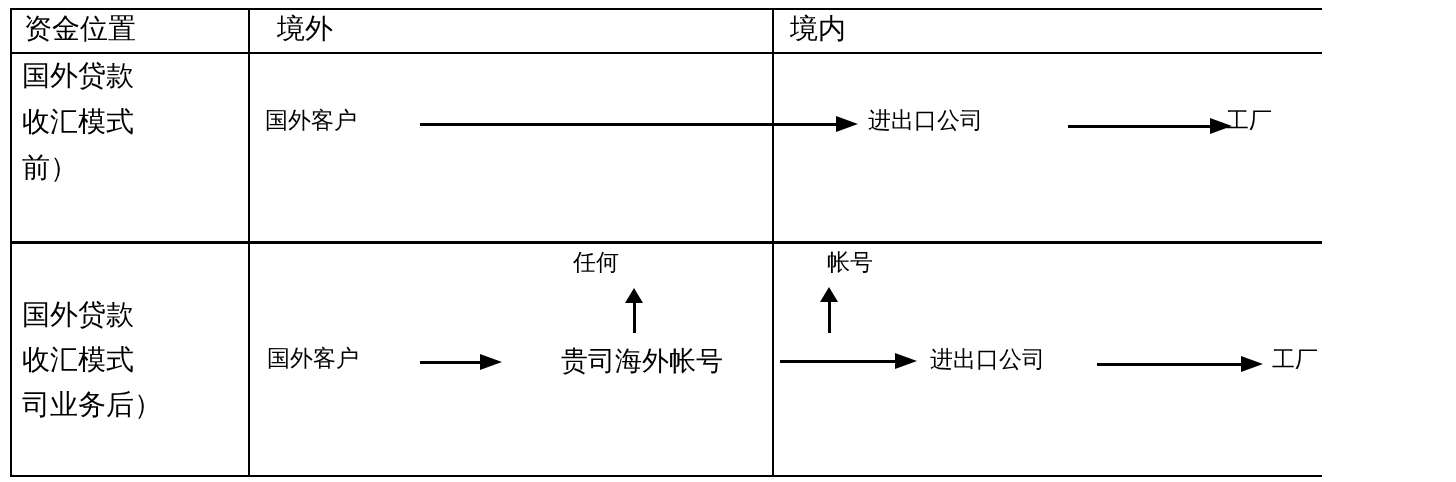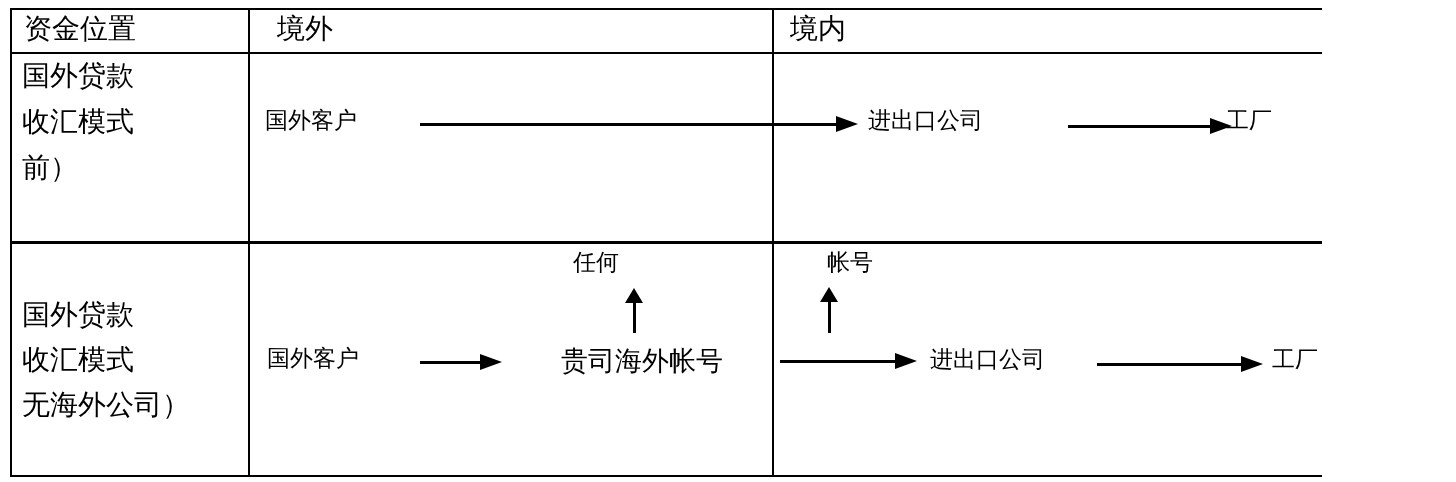--- a/index.html
+++ b/index.html
@@ -67,21 +67,21 @@
   <div class="arrow-right" style="left:1068px;top:125px;width:164px;">
     <div class="shaft"></div>
     <div class="head"></div>
   </div>
 
   <div class="txt" style="left:1226px;top:108px;">工厂</div>
 
   <div class="label-block r2" style="left:22px;top:292px;">
     <div>国外贷款</div>
     <div>收汇模式</div>
-    <div>无海外公司）</div>
+    <div>司业务后）</div>
   </div>
 
   <div class="txt" style="left:543px;top:250px;margin-left:30px;">任何</div>
 
   <div class="arrow-up" style="left:625px;top:288px;height:45px;">
     <div class="uhead"></div>
     <div class="ushaft"></div>
   </div>
 
   <div class="txt" style="left:267px;top:346px;">国外客户</div>

